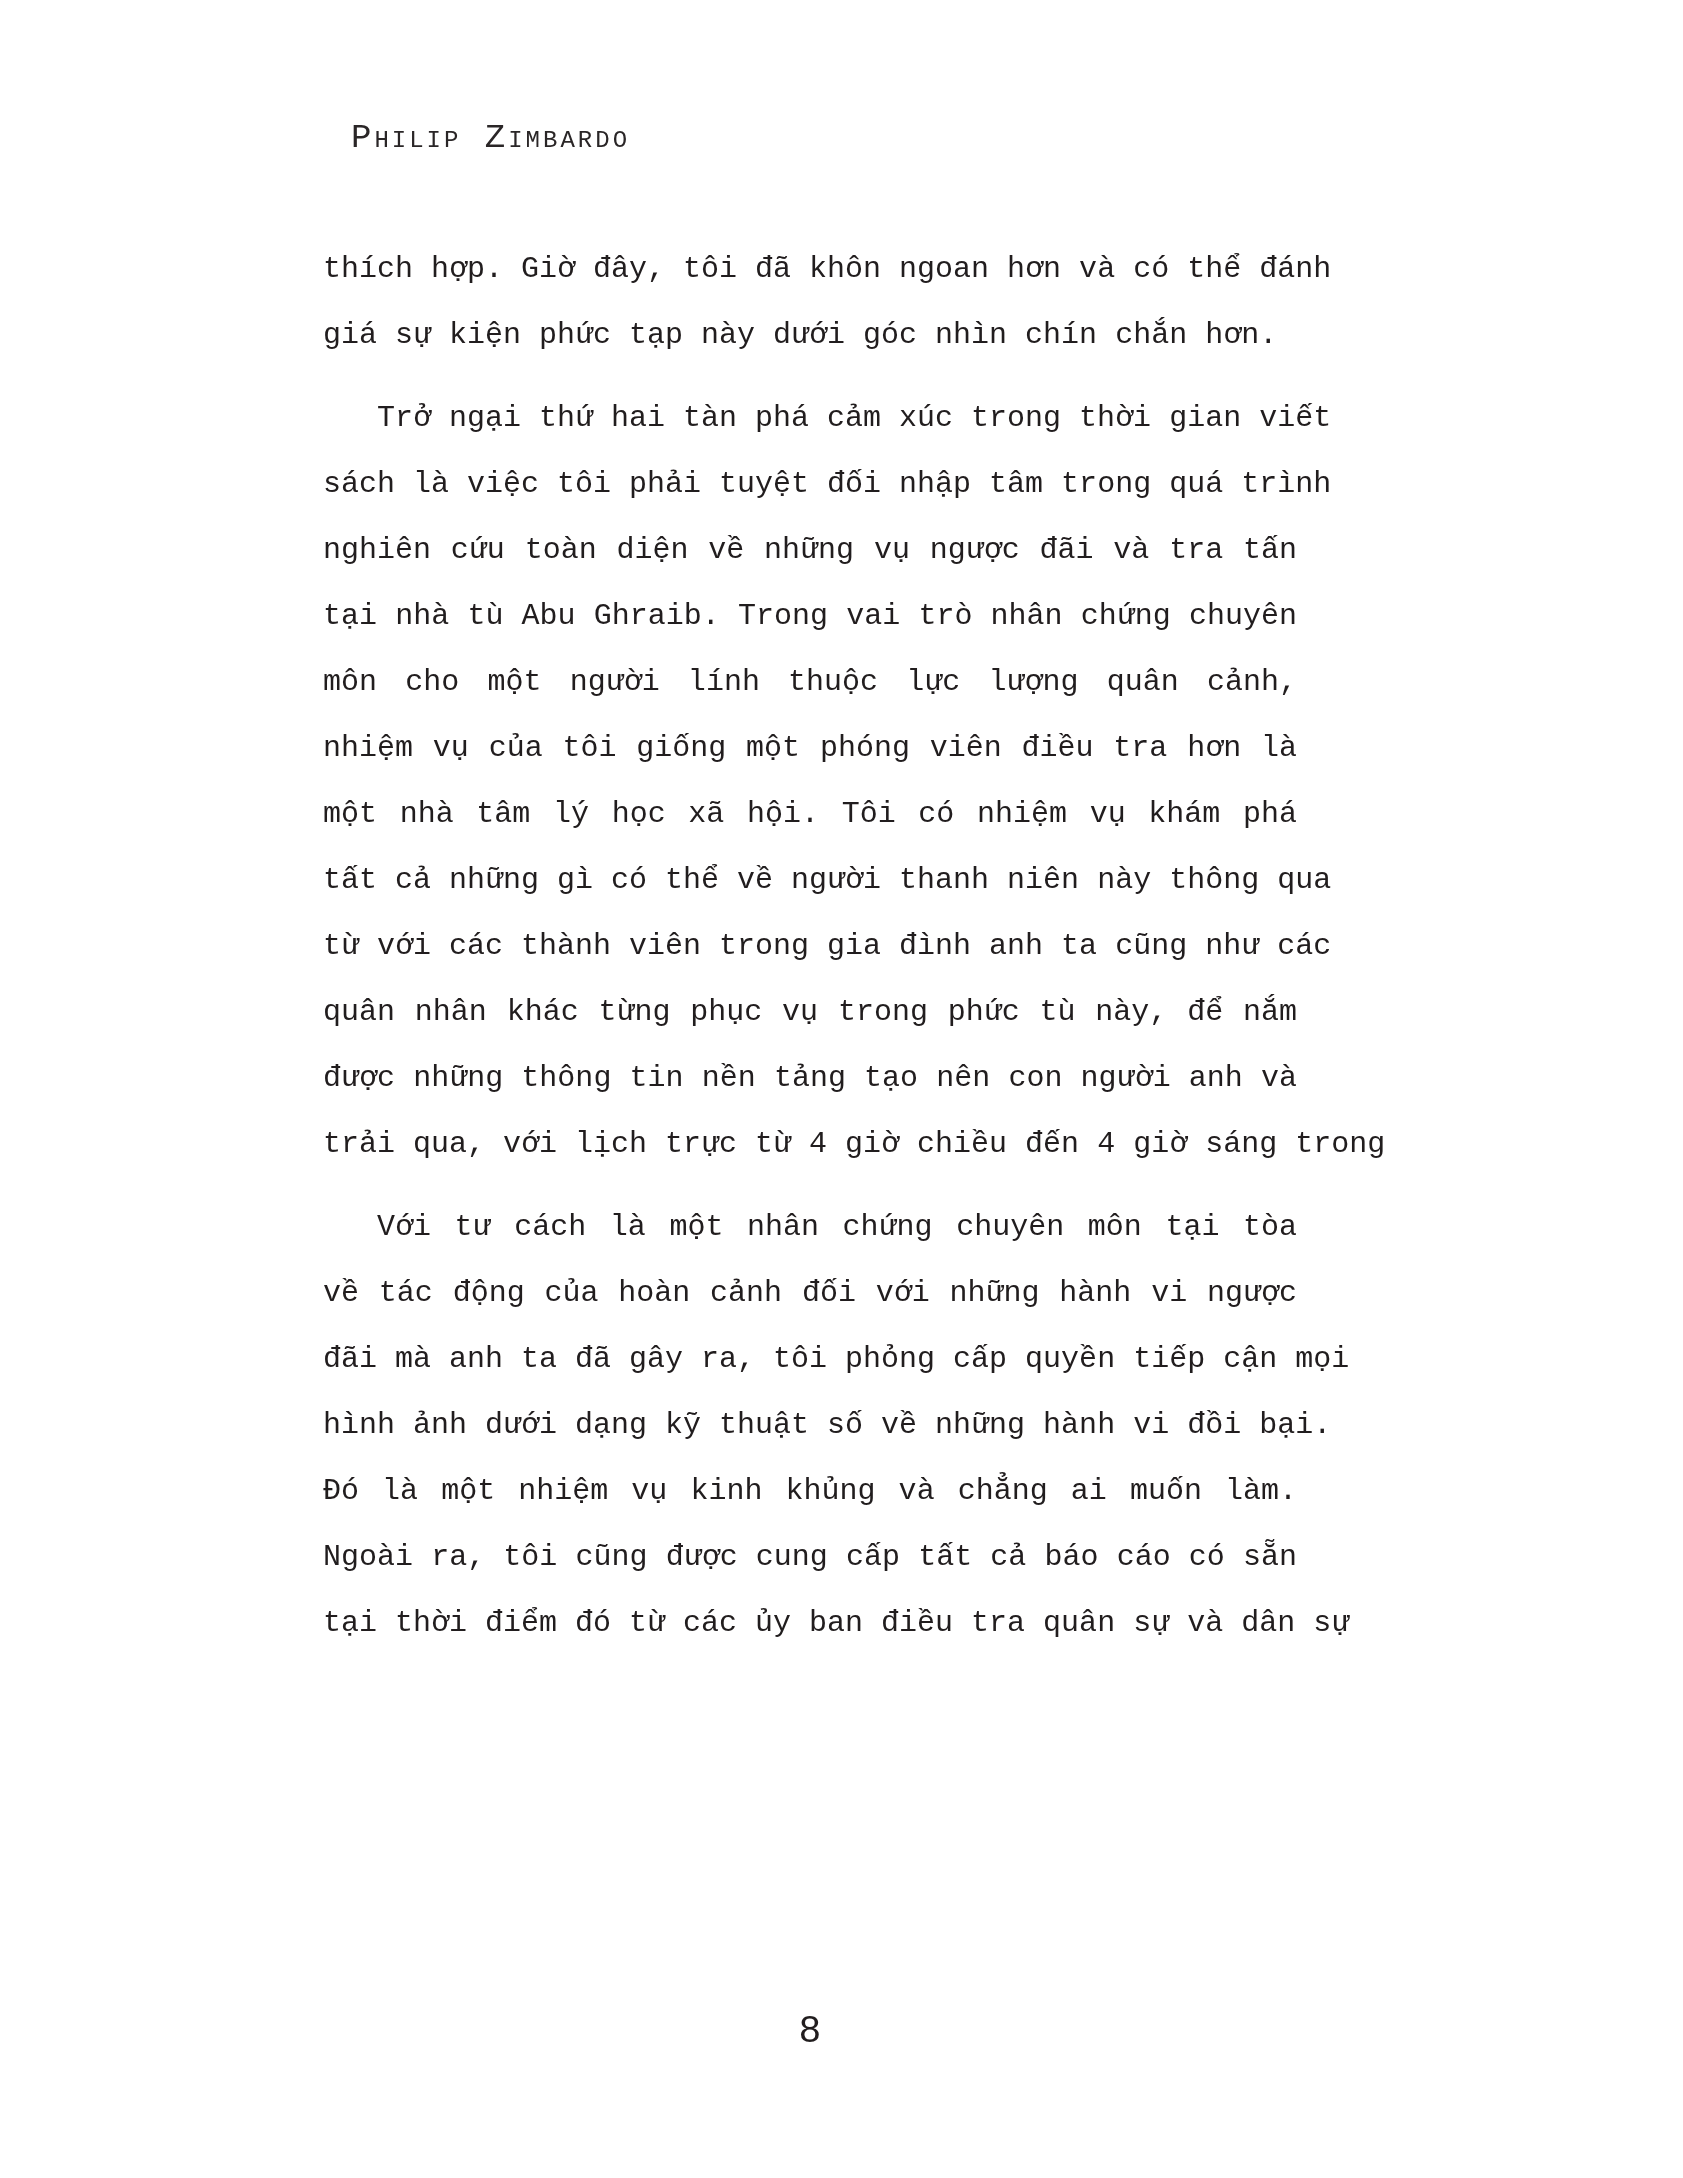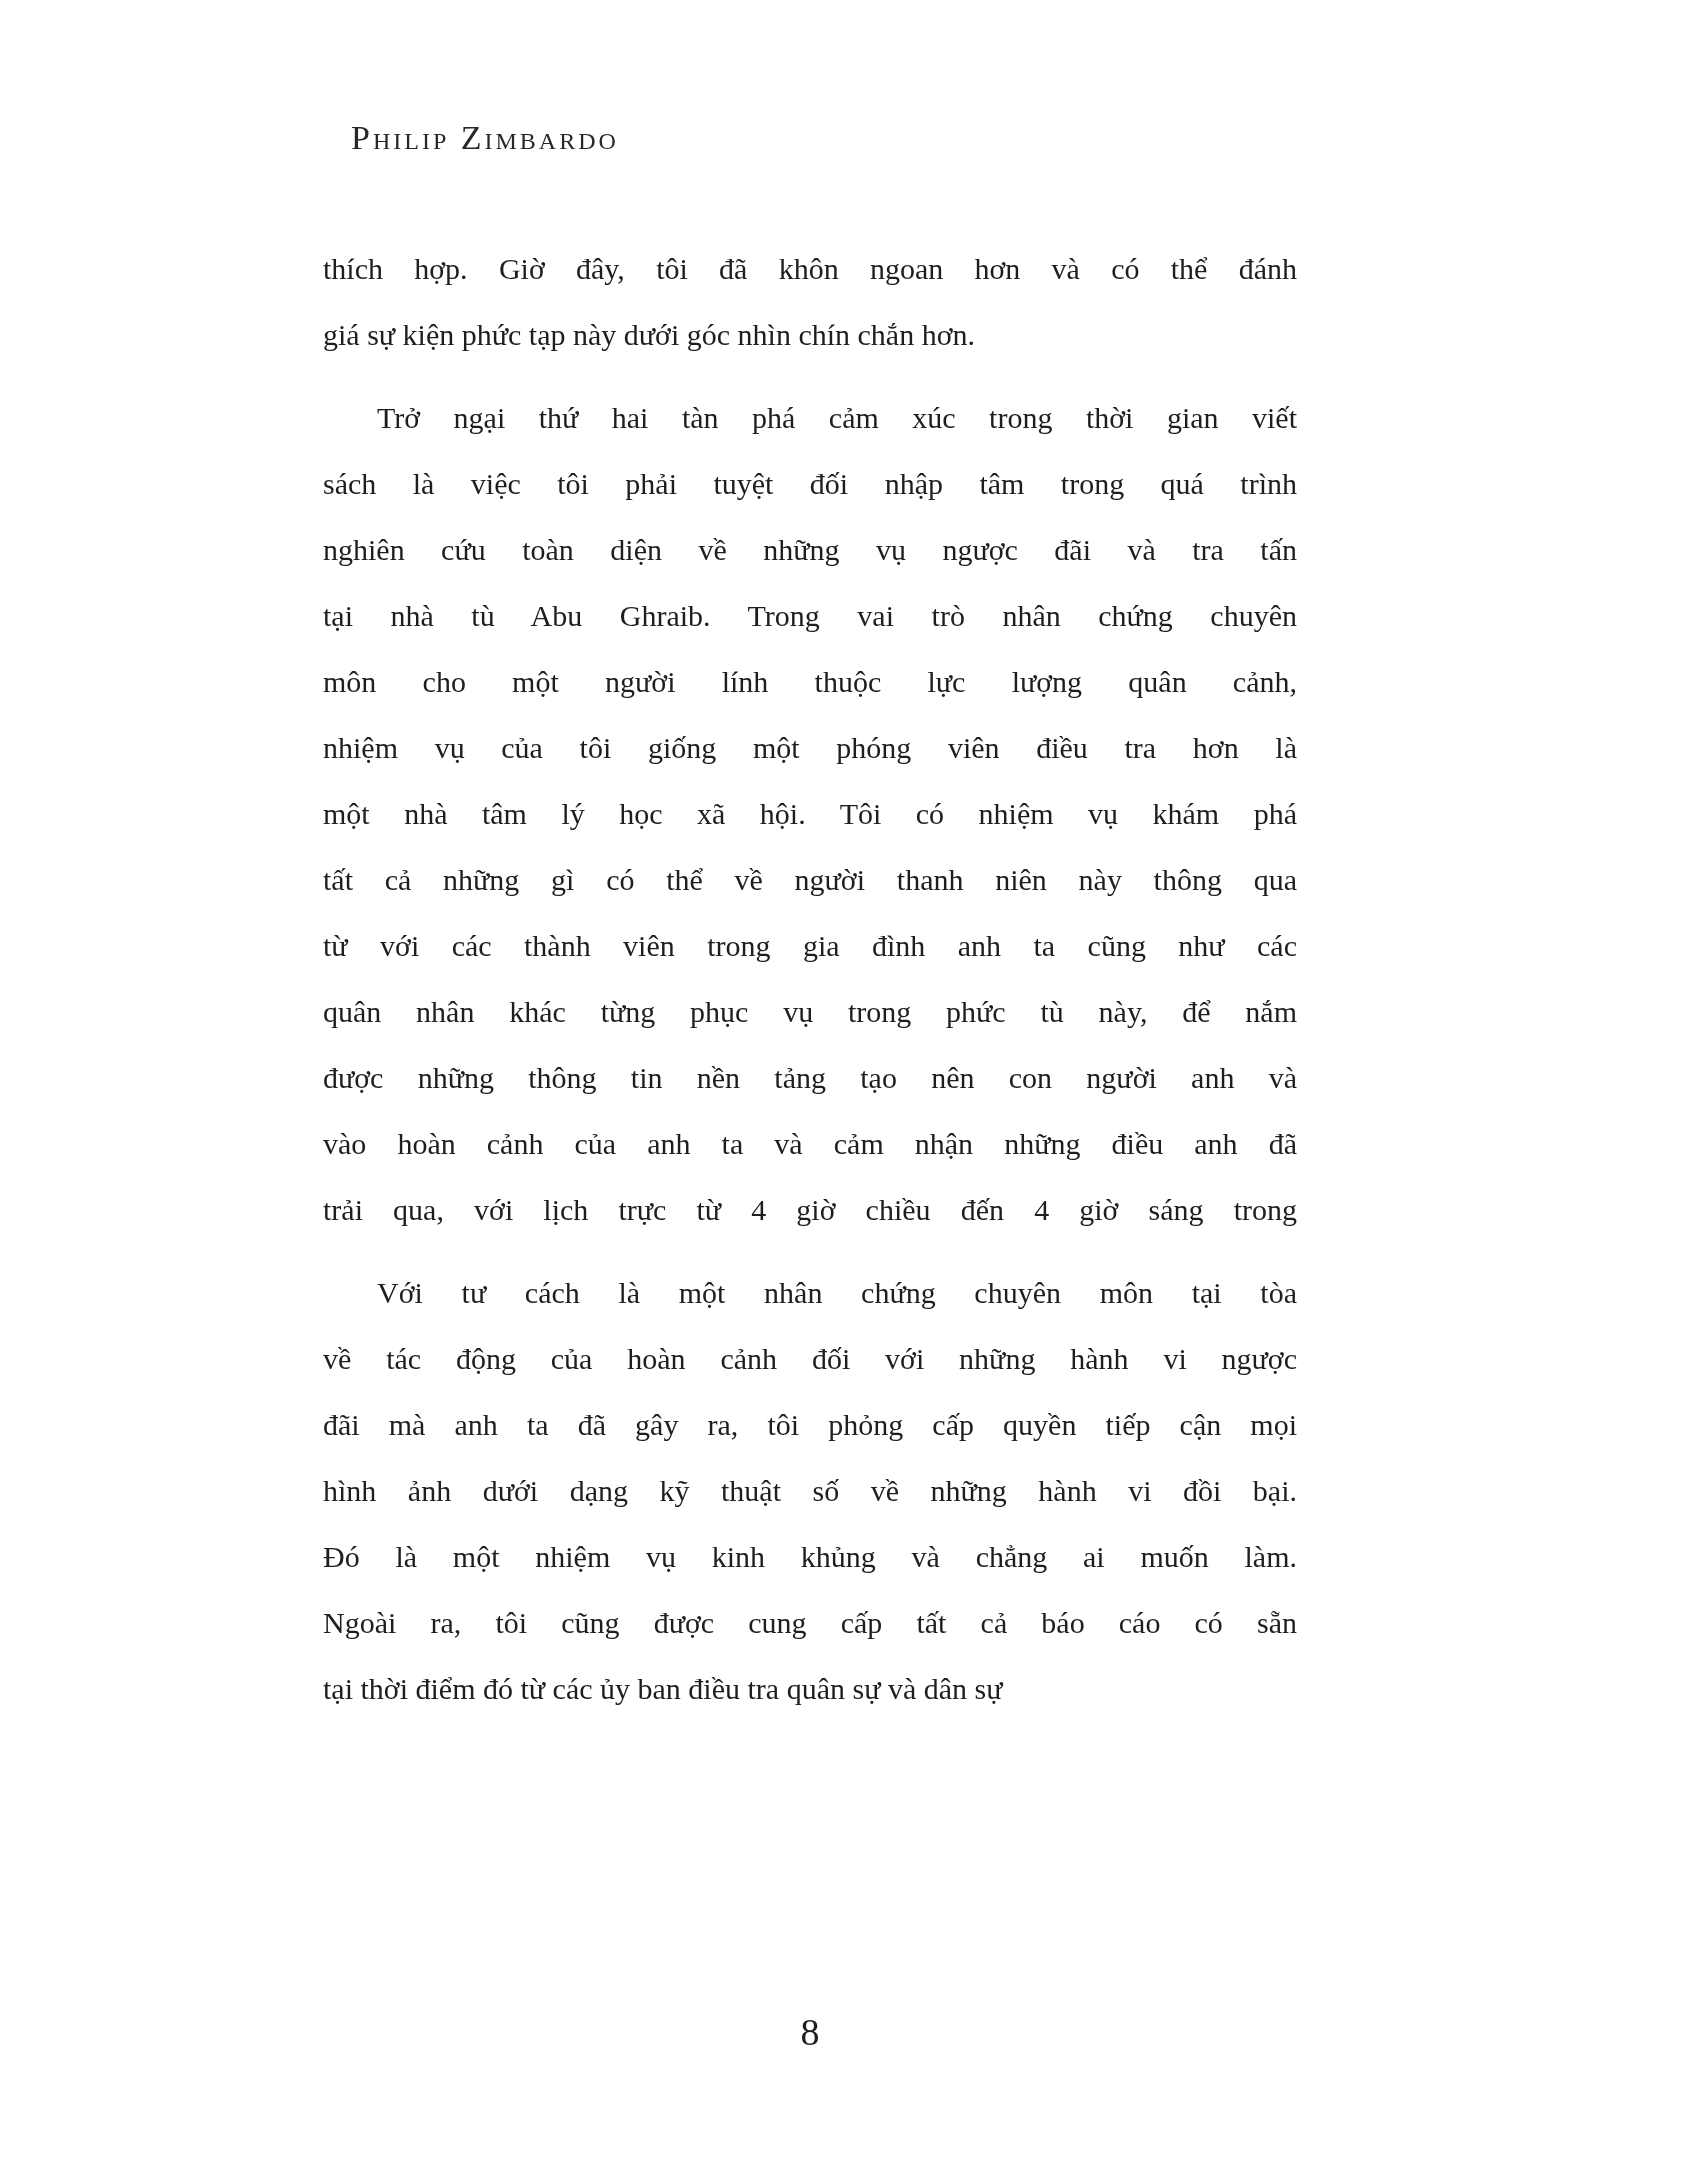--- a/index.html
+++ b/index.html
@@ -5,21 +5,21 @@
   html, body {
     margin: 0;
     padding: 0;
     background: #ffffff;
   }
   .page {
     position: relative;
     width: 1670px;
     height: 2178px;
     background: #ffffff;
-    font-family: Liberation Serif, serif;
+    font-family: Liberation Mono, monospace;
     color: #211d1e;
     overflow: hidden;
   }
   .running-header {
     position: absolute;
     left: 351px;
     top: 119px;
     font-variant: small-caps;
     font-size: 34px;
     letter-spacing: 3px;
@@ -76,21 +76,20 @@
         <div class="line">sách là việc tôi phải tuyệt đối nhập tâm trong quá trình</div>
         <div class="line">nghiên cứu toàn diện về những vụ ngược đãi và tra tấn</div>
         <div class="line">tại nhà tù Abu Ghraib. Trong vai trò nhân chứng chuyên</div>
         <div class="line">môn cho một người lính thuộc lực lượng quân cảnh,</div>
         <div class="line">nhiệm vụ của tôi giống một phóng viên điều tra hơn là</div>
         <div class="line">một nhà tâm lý học xã hội. Tôi có nhiệm vụ khám phá</div>
         <div class="line">tất cả những gì có thể về người thanh niên này thông qua</div>
         <div class="line">từ với các thành viên trong gia đình anh ta cũng như các</div>
         <div class="line">quân nhân khác từng phục vụ trong phức tù này, để nắm</div>
         <div class="line">được những thông tin nền tảng tạo nên con người anh và</div>
-        <div class="line">vào hoàn cảnh của anh ta và cảm nhận những điều anh đã</div>
         <div class="line">trải qua, với lịch trực từ 4 giờ chiều đến 4 giờ sáng trong</div>
       </div>
       <div class="para indent">
         <div class="line">Với tư cách là một nhân chứng chuyên môn tại tòa</div>
         <div class="line">về tác động của hoàn cảnh đối với những hành vi ngược</div>
         <div class="line">đãi mà anh ta đã gây ra, tôi phỏng cấp quyền tiếp cận mọi</div>
         <div class="line">hình ảnh dưới dạng kỹ thuật số về những hành vi đồi bại.</div>
         <div class="line">Đó là một nhiệm vụ kinh khủng và chẳng ai muốn làm.</div>
         <div class="line">Ngoài ra, tôi cũng được cung cấp tất cả báo cáo có sẵn</div>
         <div class="line last">tại thời điểm đó từ các ủy ban điều tra quân sự và dân sự</div>

